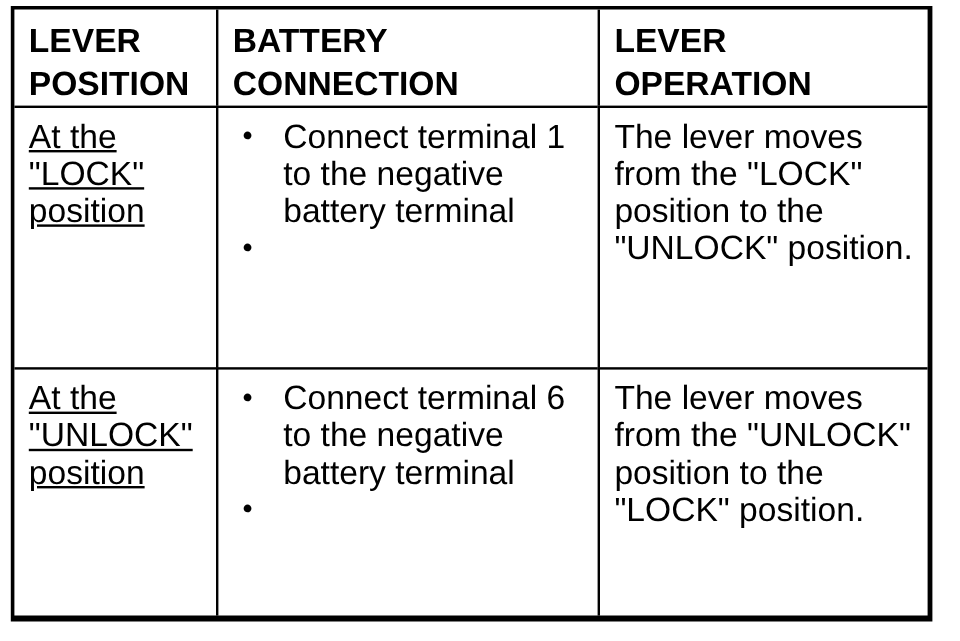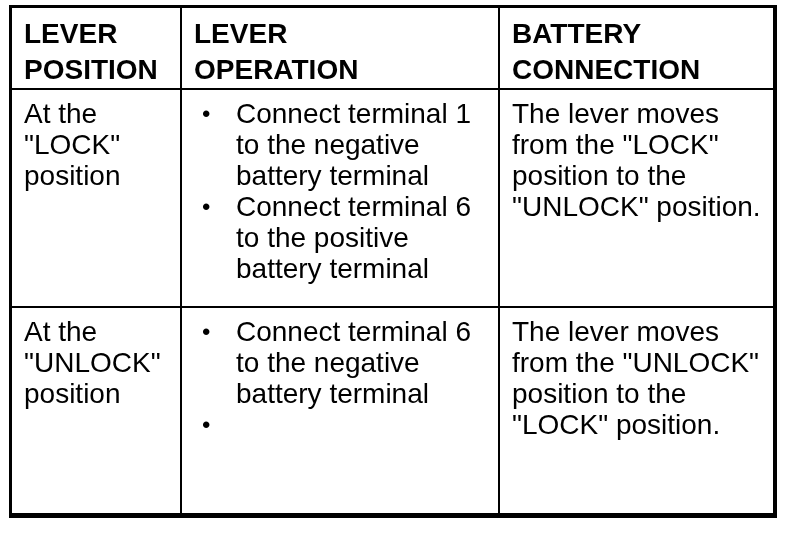--- a/index.html
+++ b/index.html
@@ -28,21 +28,21 @@
     grid-template-rows: 80px 218px 1fr;
   }
   .cell {
     padding: 8px 8px 0 12px;
     font-size: 28px;
     line-height: 31px;
     border-left: 2px solid #000;
     border-top: 2px solid #000;
     overflow: hidden;
   }
-  .cell.first-col { border-left: none; }
+  .cell.first-col { border-left: none; text-decoration: underline; }
   .cell.header-row { border-top: none; }
   .header-cell {
     font-weight: bold;
     line-height: 36px;
     padding-top: 8px;
   }
   .header-cell .hdr-text {
     display: inline-block;
     width: min-content; 
     white-space: normal;
@@ -65,38 +65,37 @@
 </style>
 </head>
 <body>
 
 <div class="doc-table">
 
   <div class="cell first-col header-row header-cell">
     <span class="hdr-text">LEVER POSITION</span>
   </div>
   <div class="cell header-row header-cell">
-    <span class="hdr-text">LEVER OPERATION</span>
+    <span class="hdr-text">BATTERY CONNECTION</span>
   </div>
   <div class="cell header-row header-cell">
-    <span class="hdr-text">BATTERY CONNECTION</span>
+    <span class="hdr-text">LEVER OPERATION</span>
   </div>
 
   <div class="cell first-col">
     <span>At the "LOCK" position</span>
   </div>
   <div class="cell">
     <ul class="bullet-list">
       <li class="bullet-item">
         <span class="bullet-glyph">•</span>
         <span class="bullet-text">Connect terminal 1 to the negative battery terminal</span>
       </li>
       <li class="bullet-item">
         <span class="bullet-glyph">•</span>
-        <span class="bullet-text">Connect terminal 6 to the positive battery terminal</span>
       </li>
     </ul>
   </div>
   <div class="cell">
     <span>The lever moves from the "LOCK" position to the "UNLOCK" position.</span>
   </div>
 
   <div class="cell first-col">
     <span>At the "UNLOCK" position</span>
   </div>

